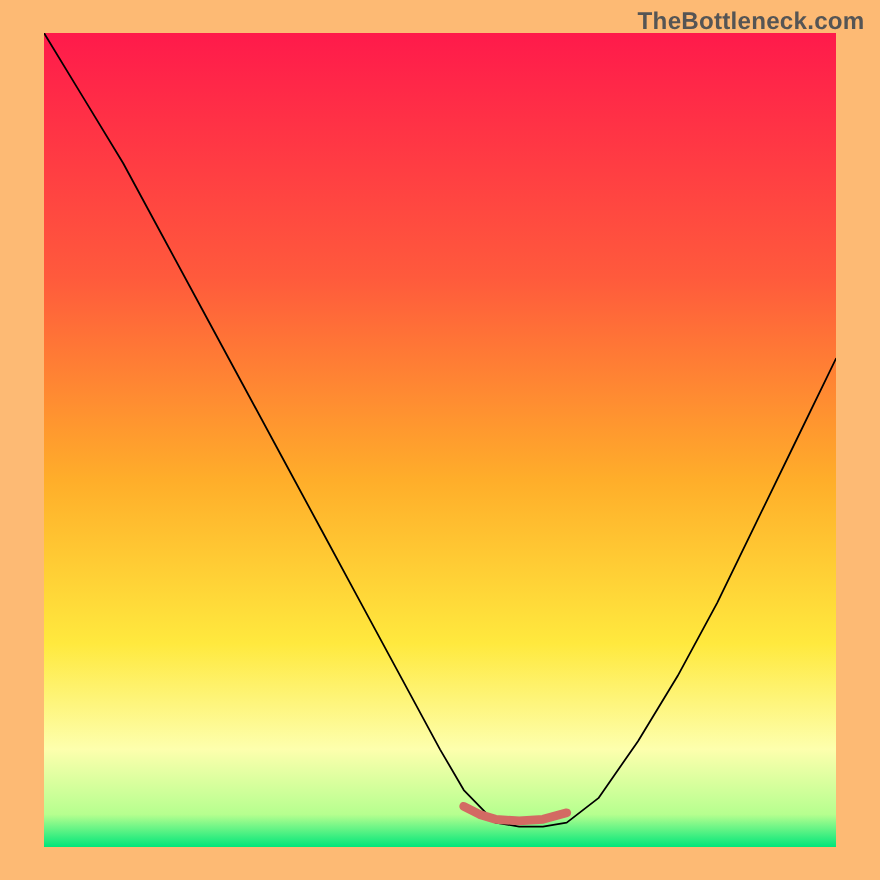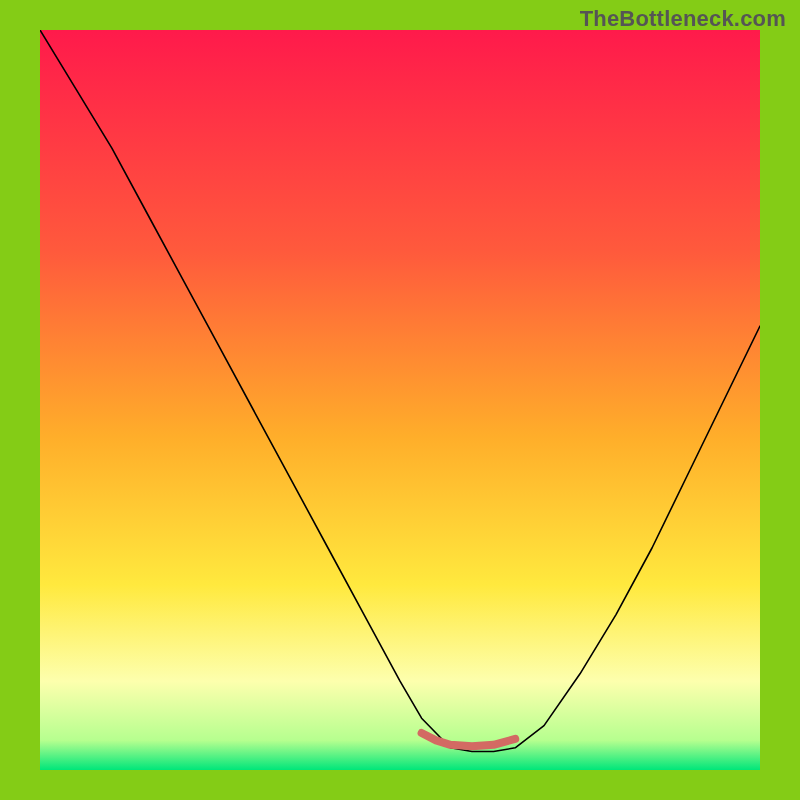--- a/index.html
+++ b/index.html
@@ -8,21 +8,21 @@
     width: 800px;
     height: 800px;
     background: #000;
     font-family: Arial, Helvetica, sans-serif;
     overflow: hidden;
   }
   .frame {
     position: relative;
     width: 800px;
     height: 800px;
-    background: #84cc16;
+    background: #fdba74;
   }
   .watermark {
     position: absolute;
     top: 6px;
     right: 14px;
     color: #555;
     font-size: 22px;
     font-weight: 600;
     letter-spacing: 0.2px;
     z-index: 20;

